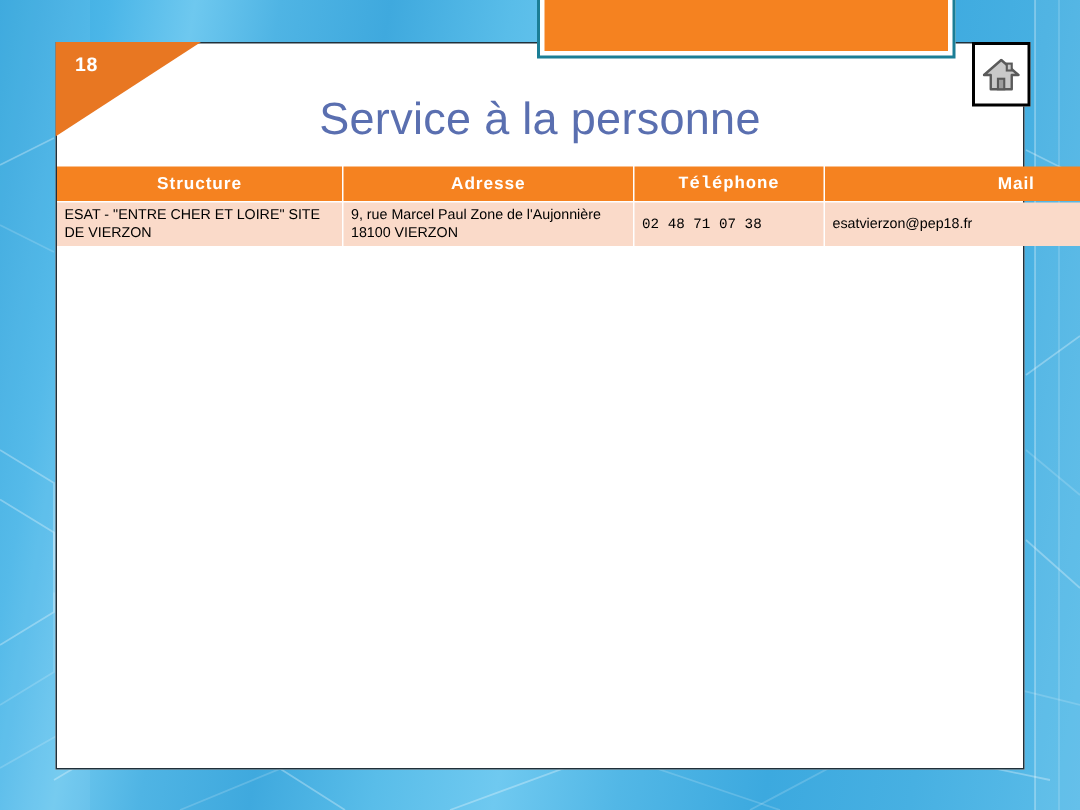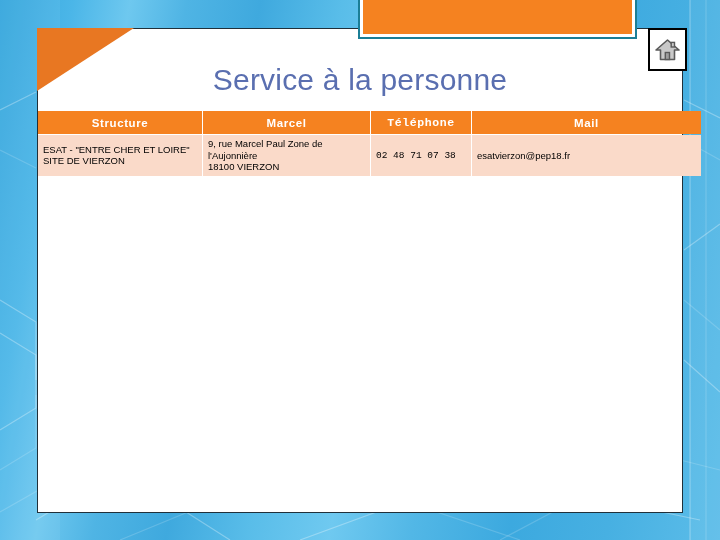--- a/index.html
+++ b/index.html
@@ -73,26 +73,25 @@
     left: 0;
     top: 0;
     width: 0;
     height: 0;
     border-left: 97px solid #e87722;
     border-bottom: 63px solid transparent;
   }
   .corner .num {
     position: absolute;
     left: 13px;
-    top: 21px;
+    top: 7px;
     color: #ffffff;
     font-size: 13px;
     font-weight: bold;
     letter-spacing: 0.4px;
-    margin-left: 48px;
   }
 
   
   .banner-frame {
     position: absolute;
     left: 358px;
     top: -14px;
     width: 279px;
     height: 53px;
     border: 2px solid #1b7e96;
@@ -145,21 +144,21 @@
     border-spacing: 1px 1px;
     table-layout: fixed;
   }
   .tbl th {
     background: #f58220;
     color: #ffffff;
     font-size: 11.5px;
     font-weight: bold;
     letter-spacing: 0.6px;
     text-align: center;
-    padding: 5px 2px;
+    padding: 5px 15px;
     vertical-align: middle;
   }
   .tbl td {
     font-size: 9.5px;
     color: #000000;
     padding: 3px 5px;
     vertical-align: middle;
     line-height: 1.22;
   }
   .tbl tr.row-a td { background: #fadac9; }
@@ -218,21 +217,21 @@
       <rect x="10.3" y="13.5" width="4.2" height="7" fill="#9d9d9d" stroke="#5a5a5a" stroke-width="1.4"></rect>
     </svg>
   </div>
 
   <div class="title">Service à la personne</div>
 
   <table class="tbl">
     <thead>
       <tr>
         <th class="c-structure">Structure</th>
-        <th class="c-adresse">Marcel</th>
+        <th class="c-adresse">Adresse</th>
         <th class="c-tel">Téléphone</th>
         <th class="c-mail">Mail</th>
       </tr>
     </thead>
     <tbody>
       <tr class="row-a">
         <td class="c-structure">ESAT - "ENTRE CHER ET LOIRE" SITE DE VIERZON</td>
         <td class="c-adresse pre">9, rue Marcel Paul Zone de l'Aujonnière
 18100 VIERZON</td>
         <td class="c-tel td-tel">02 48 71 07 38</td>

